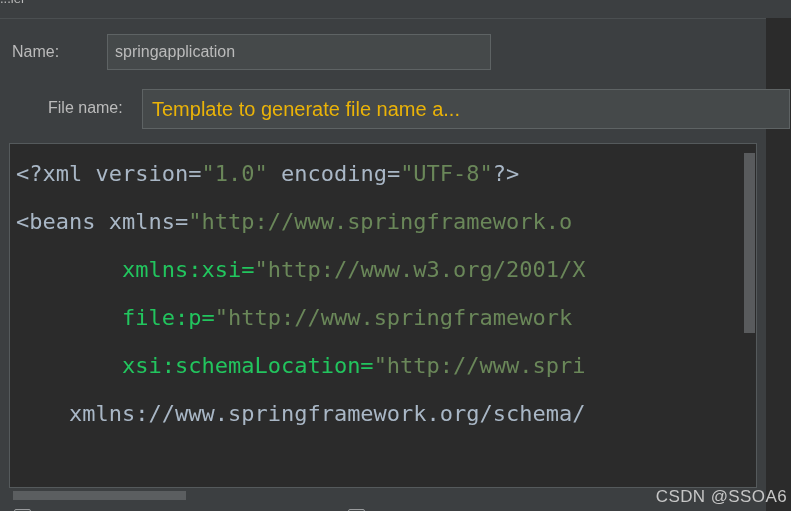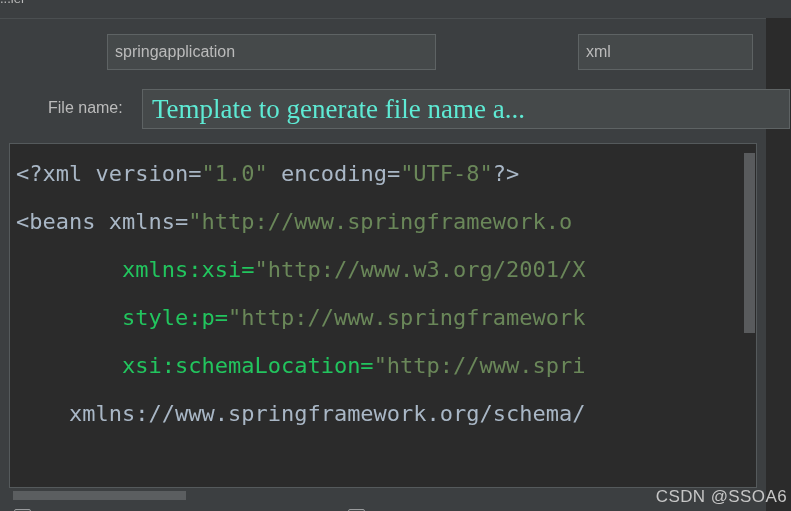--- a/index.html
+++ b/index.html
@@ -79,37 +79,37 @@
     color: #bbbbbb;
     font-size: 16px;
     line-height: 34px;
     padding: 0 7px;
     height: 36px;
     overflow: hidden;
     white-space: nowrap;
   }
   #field-name {
     left: 107px; top: 1px;
-    width: 329px;
+    width: 384px;
   }
   #field-extension {
     left: 578px; top: 1px;
     width: 175px;
   }
   #field-filename {
     left: 106px; top: 0px;
     width: 648px;
     height: 40px;
     line-height: 38px;
     padding: 0 9px;
   }
   #field-filename .placeholder {
-    font-family: Liberation Serif, serif;
-    font-size: 27px;
-    color: #5eead4;
+    font-family: Liberation Sans, sans-serif;
+    font-size: 20px;
+    color: #eab308;
     letter-spacing: 0px;
   }
 
   
   #editor {
     position: absolute;
     left: 9px;
     top: 124px;
     width: 748px;
     height: 345px;
@@ -221,34 +221,34 @@
 
 <div id="window">
 
   <div id="top-strip">
     <div id="top-strip-label">...ler</div>
   </div>
 
   <div id="dialog">
 
     <div class="form-row" id="row-name">
+      <div class="form-label" id="label-name">Name:</div>
       <div class="text-field" id="field-name">springapplication</div>
-      <div class="text-field" id="field-extension">xml</div>
     </div>
 
     <div class="form-row" id="row-filename">
       <div class="form-label" id="label-filename">File name:</div>
       <div class="text-field" id="field-filename"><span class="placeholder">Template to generate file name a...</span></div>
     </div>
 
     <div id="editor">
       <pre id="code"><span class="tok-tag">&lt;?xml version=</span><span class="tok-num">"1.0"</span><span class="tok-tag"> encoding=</span><span class="tok-num">"UTF-8"</span><span class="tok-tag">?&gt;</span>
 <span class="tok-tag">&lt;beans xmlns=</span><span class="tok-value">"http://www.springframework.o</span>
 <span class="tok-attr">        xmlns:xsi=</span><span class="tok-value">"http://www.w3.org/2001/X</span>
-<span class="tok-attr">        style:p=</span><span class="tok-value">"http://www.springframework</span>
+<span class="tok-attr">        file:p=</span><span class="tok-value">"http://www.springframework</span>
 <span class="tok-attr">        xsi:schemaLocation=</span><span class="tok-value">"http://www.spri</span>
 <span class="tok-plain">    xmlns://www.springframework.org/schema/</span></pre>
       <div id="editor-vscroll-track">
         <div id="editor-vscroll-thumb"></div>
       </div>
     </div>
 
     <div id="hscroll-track"></div>
     <div id="hscroll-thumb"></div>
 

